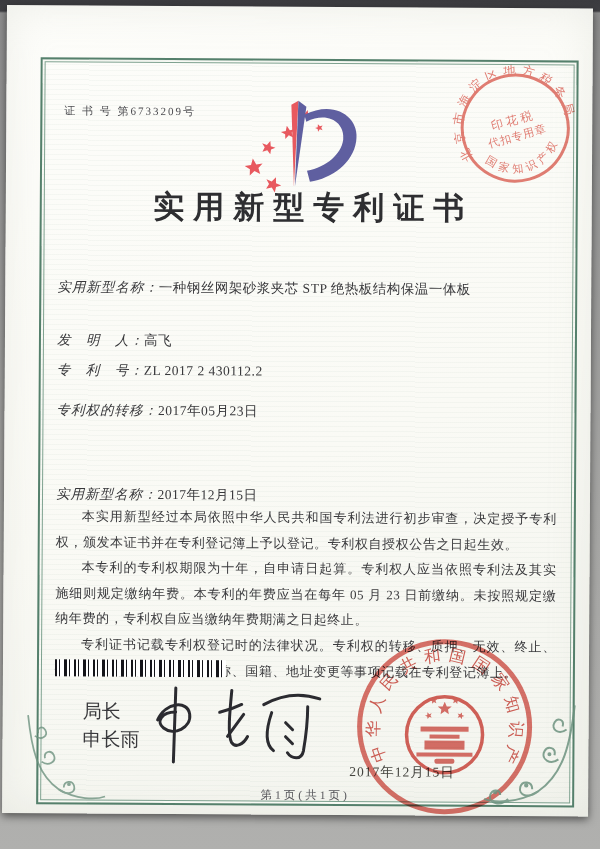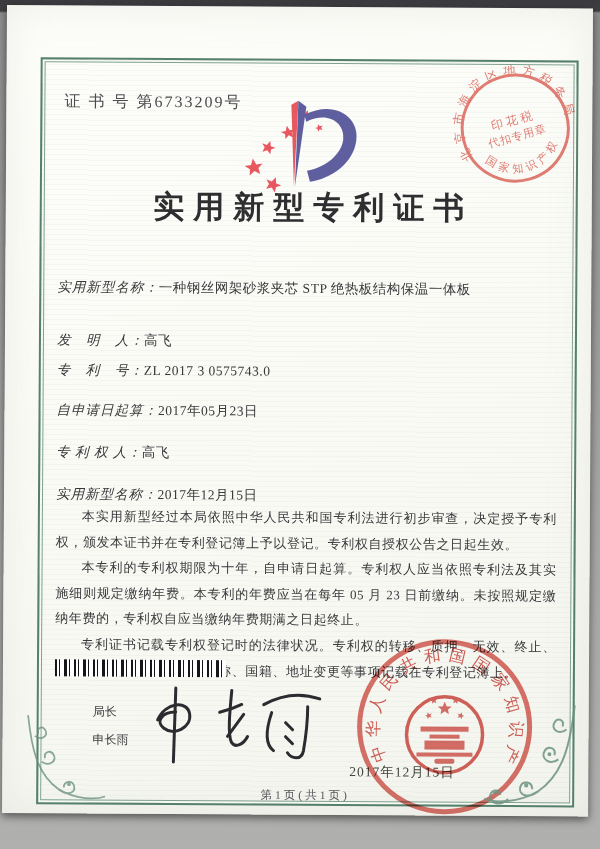--- a/index.html
+++ b/index.html
@@ -6,31 +6,31 @@
     font-family:"Liberation Serif","DejaVu Serif",serif;}
   body{background:linear-gradient(180deg,#3b3b3f 0px,#404044 11px,#8e8e8e 13px,#a6a6a4 60%,#b0b0ae 100%);}
   .paper{position:absolute;left:7px;top:5px;width:586px;height:808px;
     background:linear-gradient(160deg,#fdfdfa 0%,#fafaf5 55%,#f3f4ee 100%);
     transform:rotate(.35deg);transform-origin:top left;
     box-shadow:0 3px 9px rgba(0,0,0,.55), inset 0 0 40px rgba(190,195,185,.25);}
   .frame{position:absolute;left:34px;top:52px;width:534px;height:743px;
     border:2px solid #55806c;box-shadow:inset 0 0 0 2px #f8f9f4, inset 0 0 0 3px #7fa290;}
   .scanlines{position:absolute;inset:0;pointer-events:none;
     background:repeating-linear-gradient(180deg,rgba(110,150,130,.055) 0 1px,transparent 1px 5px);}
-  .cert-no{position:absolute;left:22px;top:32px;font-size:16px;letter-spacing:2px;color:#4c4c50;}
+  .cert-no{position:absolute;left:22px;top:44px;font-size:11px;letter-spacing:2px;color:#4c4c50;}
   .logo{position:absolute;left:192px;top:30px;}
   .title{position:absolute;left:0;top:126px;width:100%;text-align:center;
     font-size:31px;font-weight:bold;letter-spacing:9px;color:#2e2e31;text-indent:9px;}
   .frow{position:absolute;left:16px;font-size:13.5px;color:#38383b;letter-spacing:.5px;white-space:nowrap;}
   .frow .lab{letter-spacing:1px;font-style:italic;}
   .paras{position:absolute;left:16px;top:444px;width:501px;color:#3a3a3d;}
   .paras p{margin:0;font-size:13px;line-height:25.6px;text-indent:2em;text-align:justify;letter-spacing:.6px;}
   .barcode{position:absolute;left:16px;top:600px;width:171px;height:17px;
     background:repeating-linear-gradient(90deg,#15151a 0 2px,#fff 2px 4px,#15151a 4px 5px,#fff 5px 9px,#15151a 9px 12px,#fff 12px 14px,#15151a 14px 15px,#fff 15px 19px);}
-  .director{position:absolute;left:54px;top:638px;font-size:12px;color:#3a3a3d;line-height:28px;}
+  .director{position:absolute;left:44px;top:638px;font-size:19px;color:#3a3a3d;line-height:28px;}
   .signature{position:absolute;left:97px;top:622px;}
   .office-seal{position:absolute;left:316px;top:575px;mix-blend-mode:multiply;opacity:.92;}
   .issue-date{position:absolute;left:311px;top:702px;font-size:13.5px;letter-spacing:1px;color:#44443f;}
   .footer{position:absolute;left:0;top:727px;width:100%;text-align:center;font-size:11.5px;letter-spacing:3px;color:#55555a;}
   .tax-seal{position:absolute;left:411px;top:4px;transform:rotate(-16deg);opacity:.85;mix-blend-mode:multiply;}
   .flourish{position:absolute;pointer-events:none;}
   .fl-br{right:-6px;bottom:-4px;}
   .fl-bl{left:-14px;bottom:-6px;transform:scaleX(-1);}
 </style>
 </head>
@@ -77,27 +77,24 @@
 
     <div class="title">实用新型专利证书</div>
 
     <div class="frow" style="top:219px">
       <span class="lab">实用新型名称：</span><span>一种钢丝网架砂浆夹芯 STP 绝热板结构保温一体板</span>
     </div>
     <div class="frow" style="top:272px">
       <span class="lab">发　明　人：</span><span>高飞</span>
     </div>
     <div class="frow" style="top:302px">
-      <span class="lab">专　利　号：</span><span>ZL 2017 3 0575743.0</span>
+      <span class="lab">专　利　号：</span><span>ZL 2017 2 430112.2</span>
     </div>
     <div class="frow" style="top:342px">
-      <span class="lab">自申请日起算：</span><span>2017年05月23日</span>
-    </div>
-    <div class="frow" style="top:384px">
-      <span class="lab">专 利 权 人：</span><span>高飞</span>
+      <span class="lab">专利权的转移：</span><span>2017年05月23日</span>
     </div>
     <div class="frow" style="top:426px">
       <span class="lab">实用新型名称：</span><span>2017年12月15日</span>
     </div>
 
     <div class="paras">
       <p>本实用新型经过本局依照中华人民共和国专利法进行初步审查，决定授予专利权，颁发本证书并在专利登记簿上予以登记。专利权自授权公告之日起生效。</p>
       <p>本专利的专利权期限为十年，自申请日起算。专利权人应当依照专利法及其实施细则规定缴纳年费。本专利的年费应当在每年 05 月 23 日前缴纳。未按照规定缴纳年费的，专利权自应当缴纳年费期满之日起终止。</p>
       <p>专利证书记载专利权登记时的法律状况。专利权的转移、质押、无效、终止、恢复和专利权人的姓名或名称、国籍、地址变更等事项记载在专利登记簿上。</p>
     </div>

